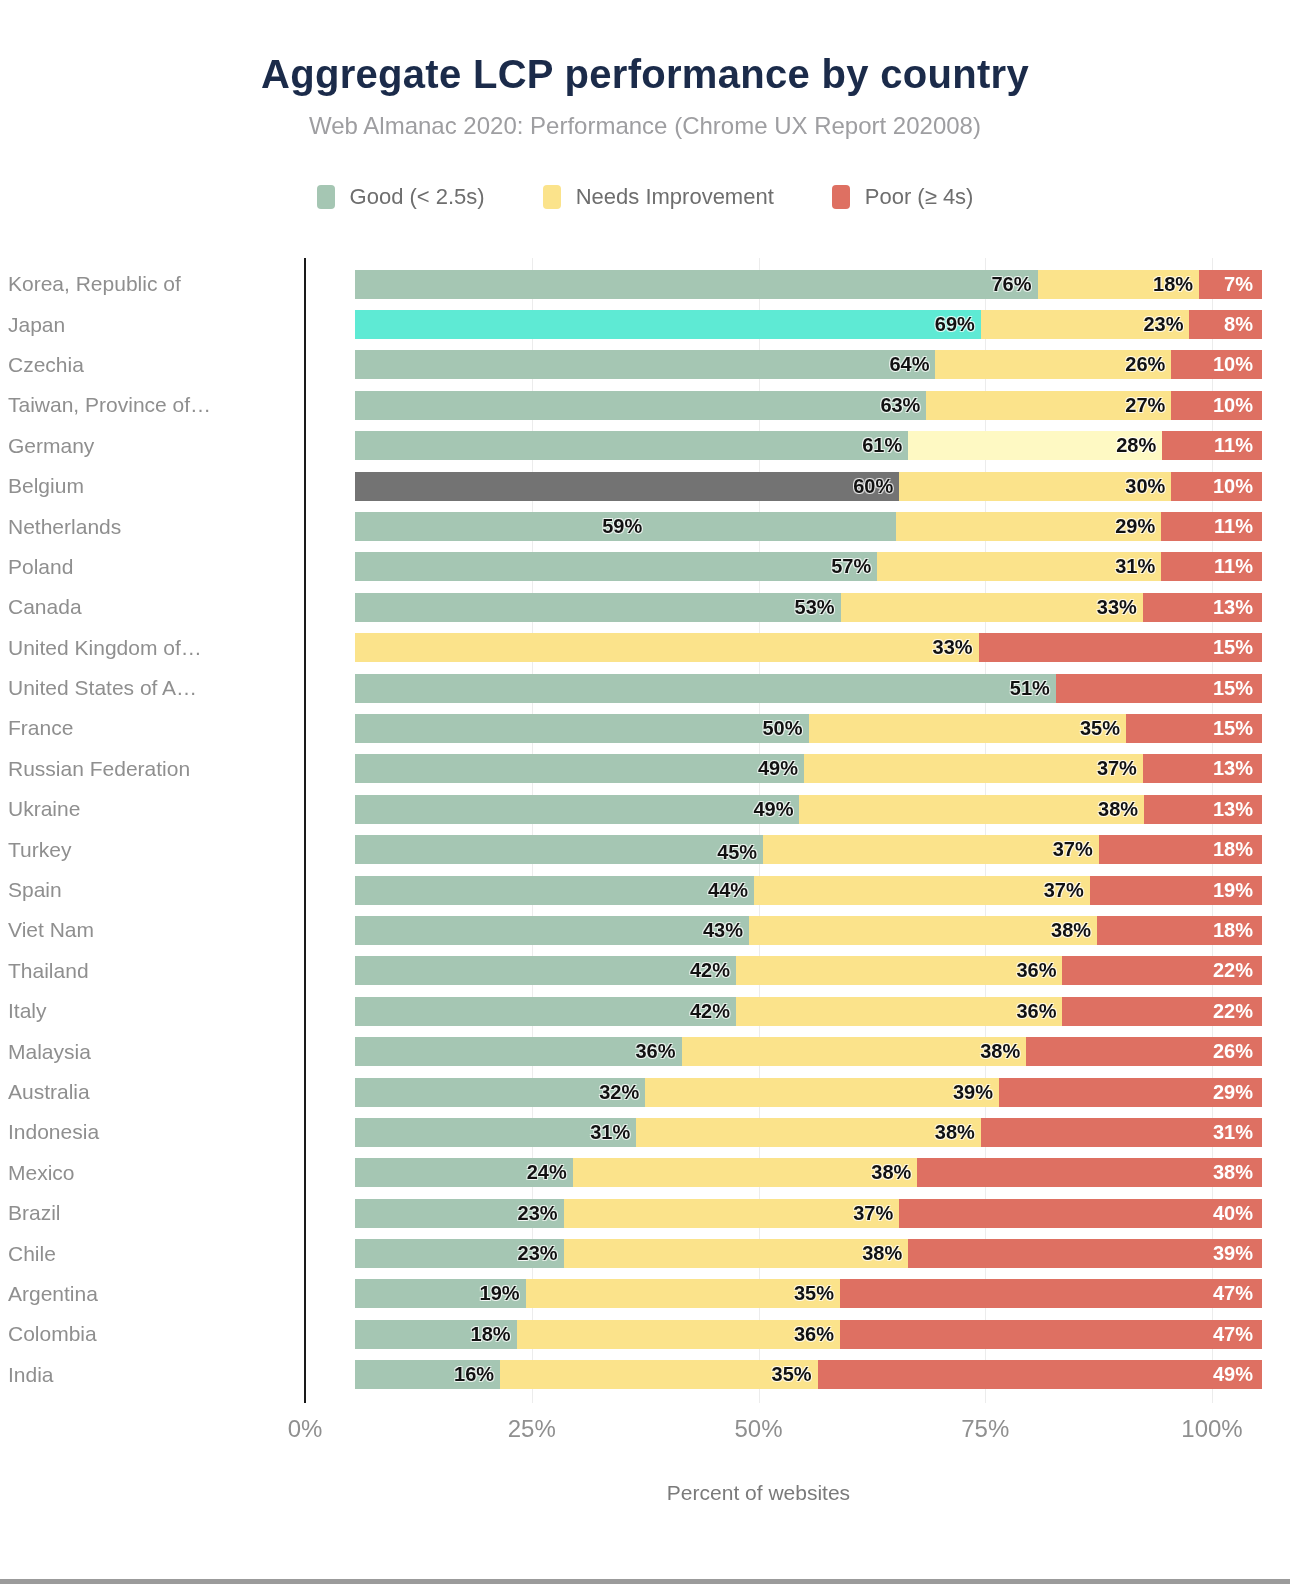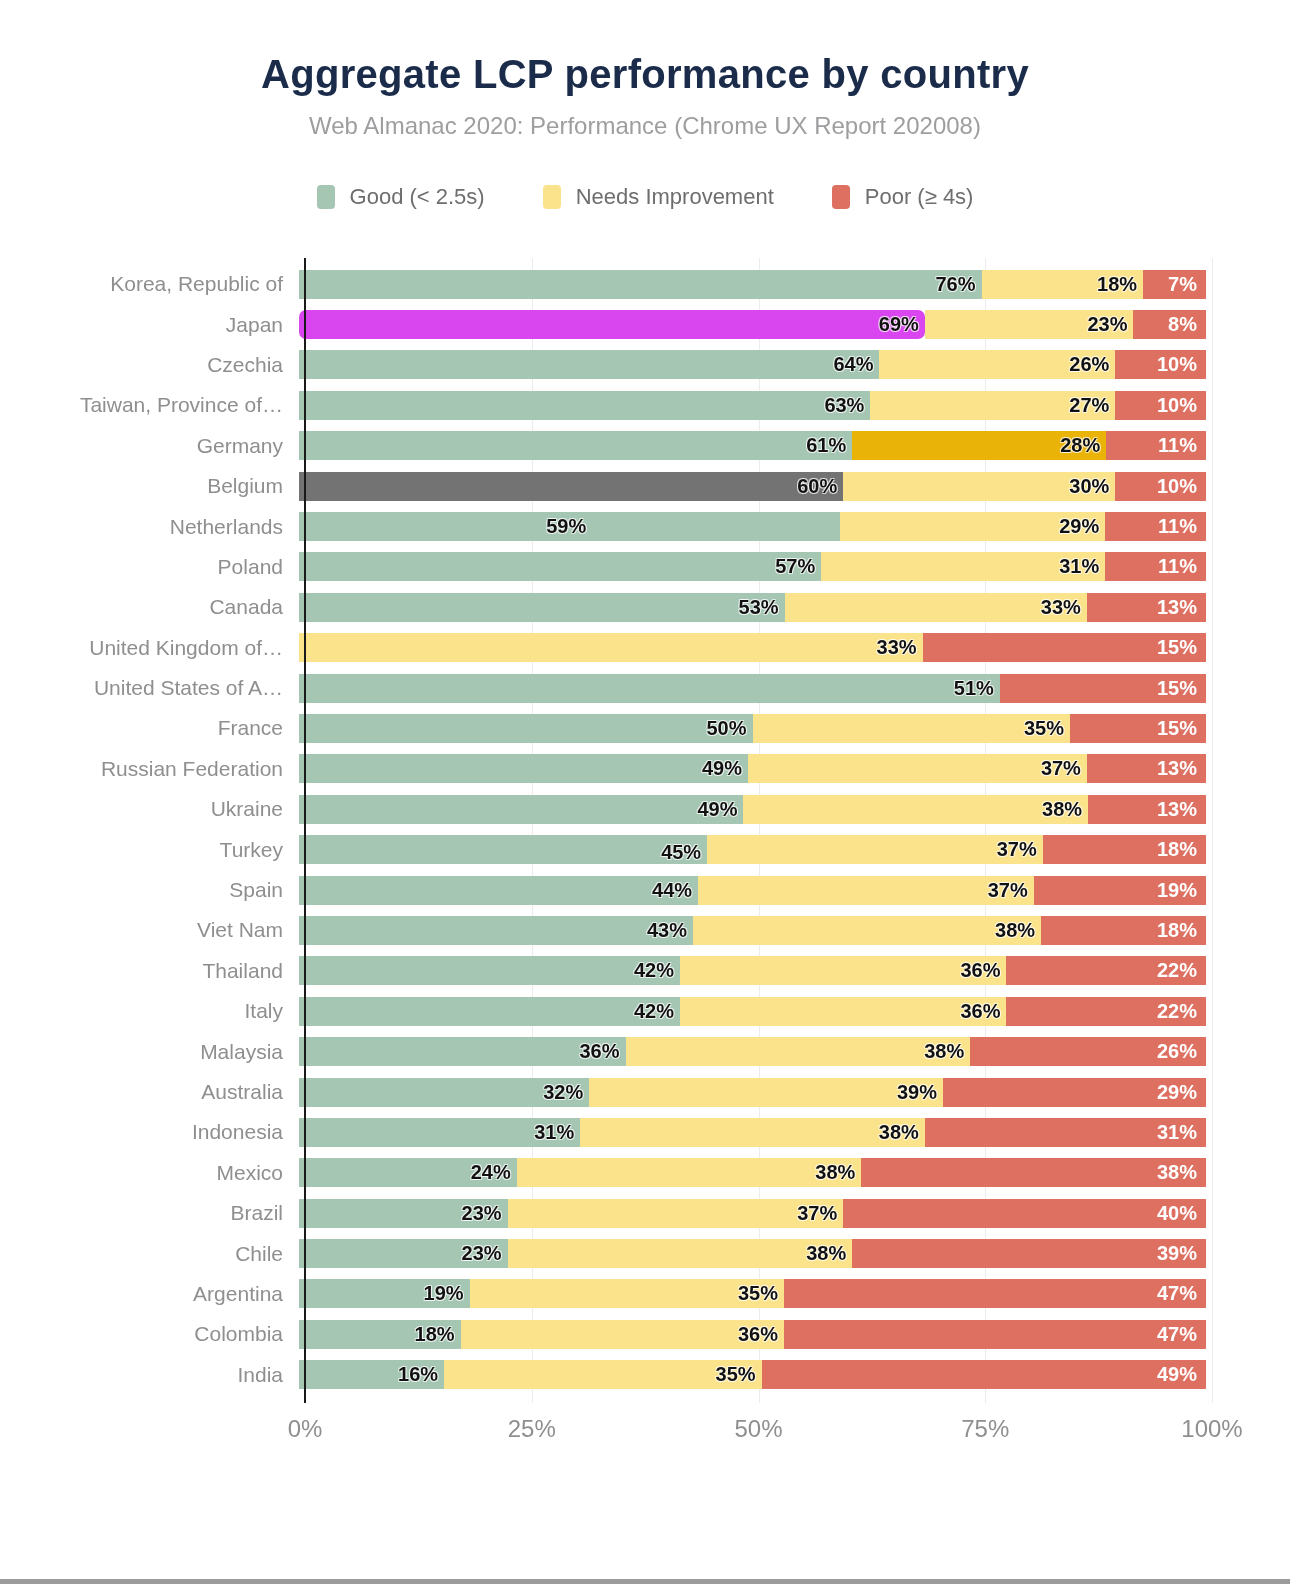--- a/index.html
+++ b/index.html
@@ -32,24 +32,24 @@
   .legend-item{display:flex;align-items:center;gap:15px;cursor:pointer;}
   .swatch{width:18px;height:24px;border-radius:4px;display:inline-block;}
   .legend-label{font-size:22px;color:var(--legend-text-color,#6e6e6e);}
   .plot{position:relative;margin-top:48px;}
   .grid{position:absolute;left:305px;top:0;bottom:0;width:907px;z-index:0;}
   .gridline{position:absolute;top:0;bottom:0;width:1px;background:var(--grid-color,#ececec);}
   .axisline{position:absolute;left:304px;top:0;bottom:0;width:2px;background:var(--axis-line-color,#1a1a1a);z-index:3;}
   .rows{position:relative;padding:6px 0 8px 0;z-index:1;}
   .row{display:flex;align-items:center;height:40.4px;}
   .row-label{
-    width:299px;padding-right:16px;box-sizing:border-box;
-    text-align:right;font-size:21px;
+    width:355px;padding-right:16px;box-sizing:border-box;
+    text-align:left;font-size:21px;
     color:var(--label-color,#8f8f8f);
-    white-space:nowrap;overflow:hidden;
+    white-space:nowrap;overflow:hidden;padding-left:8px;
   }
   .track{width:907px;height:29px;display:flex;}
   .seg{display:flex;align-items:center;justify-content:flex-end;height:100%;}
   .seg-label{font-size:20px;font-weight:bold;padding-right:6px;white-space:nowrap;}
   .seg-label.dark{
     color:#111;
     text-shadow:-1px -1px 0 rgba(255,255,255,.65),1px -1px 0 rgba(255,255,255,.65),
                 -1px 1px 0 rgba(255,255,255,.65),1px 1px 0 rgba(255,255,255,.65);
   }
   .seg-label.light{color:#fff;padding-right:9px;}
@@ -102,21 +102,21 @@
               <span class="seg-label dark">18%</span>
             </div>
             <div class="seg" style="background: rgb(222, 112, 98); flex-grow: 7; flex-basis: 0px;">
               <span class="seg-label light">7%</span>
             </div>
           </div>
         </div>
         <div class="row">
           <div class="row-label">Japan</div>
           <div class="track">
-            <div class="seg" style="background: #d946ef; flex-grow: 69; flex-basis: 0px; border-radius: 7px;">
+            <div class="seg" style="background: #5eead4; flex-grow: 69; flex-basis: 0px;">
               <span class="seg-label dark">69%</span>
             </div>
             <div class="seg" style="background: rgb(251, 227, 139); flex-grow: 23; flex-basis: 0px;">
               <span class="seg-label dark">23%</span>
             </div>
             <div class="seg" style="background: rgb(222, 112, 98); flex-grow: 8; flex-basis: 0px;">
               <span class="seg-label light">8%</span>
             </div>
           </div>
         </div>
@@ -147,21 +147,21 @@
               <span class="seg-label light">10%</span>
             </div>
           </div>
         </div>
         <div class="row">
           <div class="row-label">Germany</div>
           <div class="track">
             <div class="seg" style="background: rgb(165, 198, 179); flex-grow: 61; flex-basis: 0px;">
               <span class="seg-label dark">61%</span>
             </div>
-            <div class="seg" style="background: #eab308; flex-grow: 28; flex-basis: 0px;">
+            <div class="seg" style="background: #fef9c3; flex-grow: 28; flex-basis: 0px;">
               <span class="seg-label dark">28%</span>
             </div>
             <div class="seg" style="background: rgb(222, 112, 98); flex-grow: 11; flex-basis: 0px;">
               <span class="seg-label light">11%</span>
             </div>
           </div>
         </div>
         <div class="row">
           <div class="row-label">Belgium</div>
           <div class="track">
@@ -481,15 +481,16 @@
       </div>
   </div>
 
   <div class="xaxis">
       <div class="xtick" style="left: 0%;">0%</div>
       <div class="xtick" style="left: 25%;">25%</div>
       <div class="xtick" style="left: 50%;">50%</div>
       <div class="xtick" style="left: 75%;">75%</div>
       <div class="xtick" style="left: 100%;">100%</div>
     </div>
+  <div class="xtitle">Percent of websites</div>
 
   <div class="footer-strip"></div>
 </div>
 
 </body></html>

